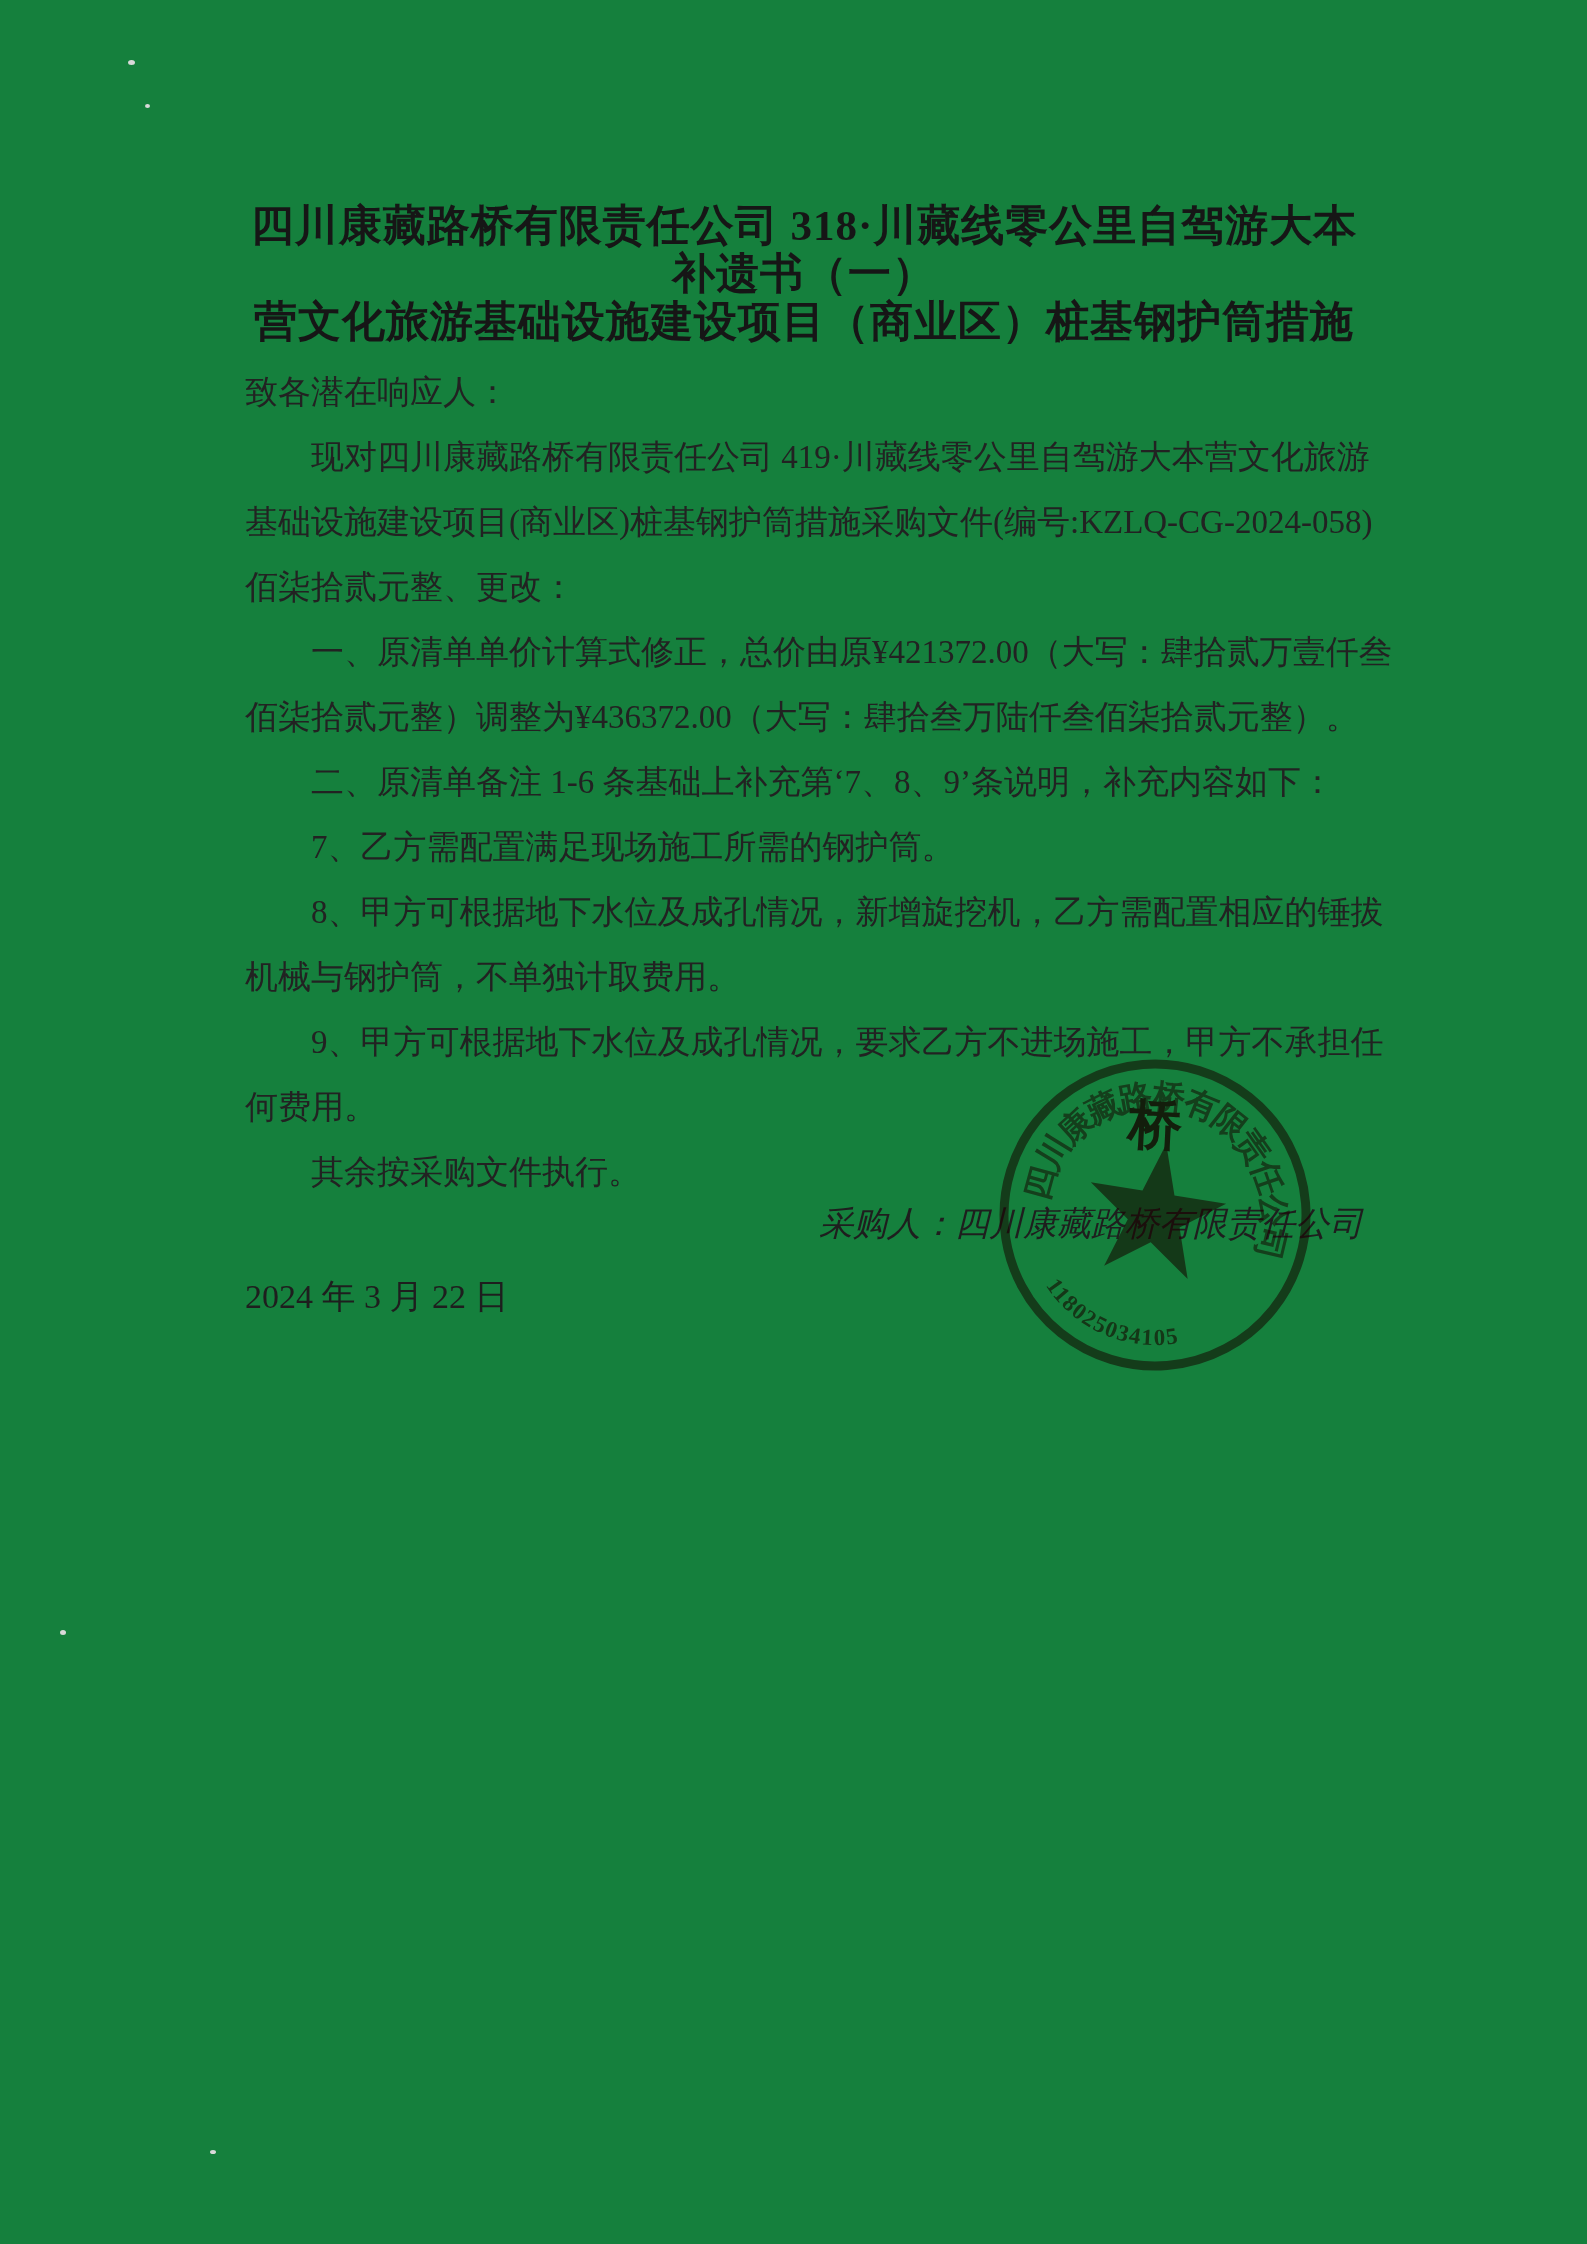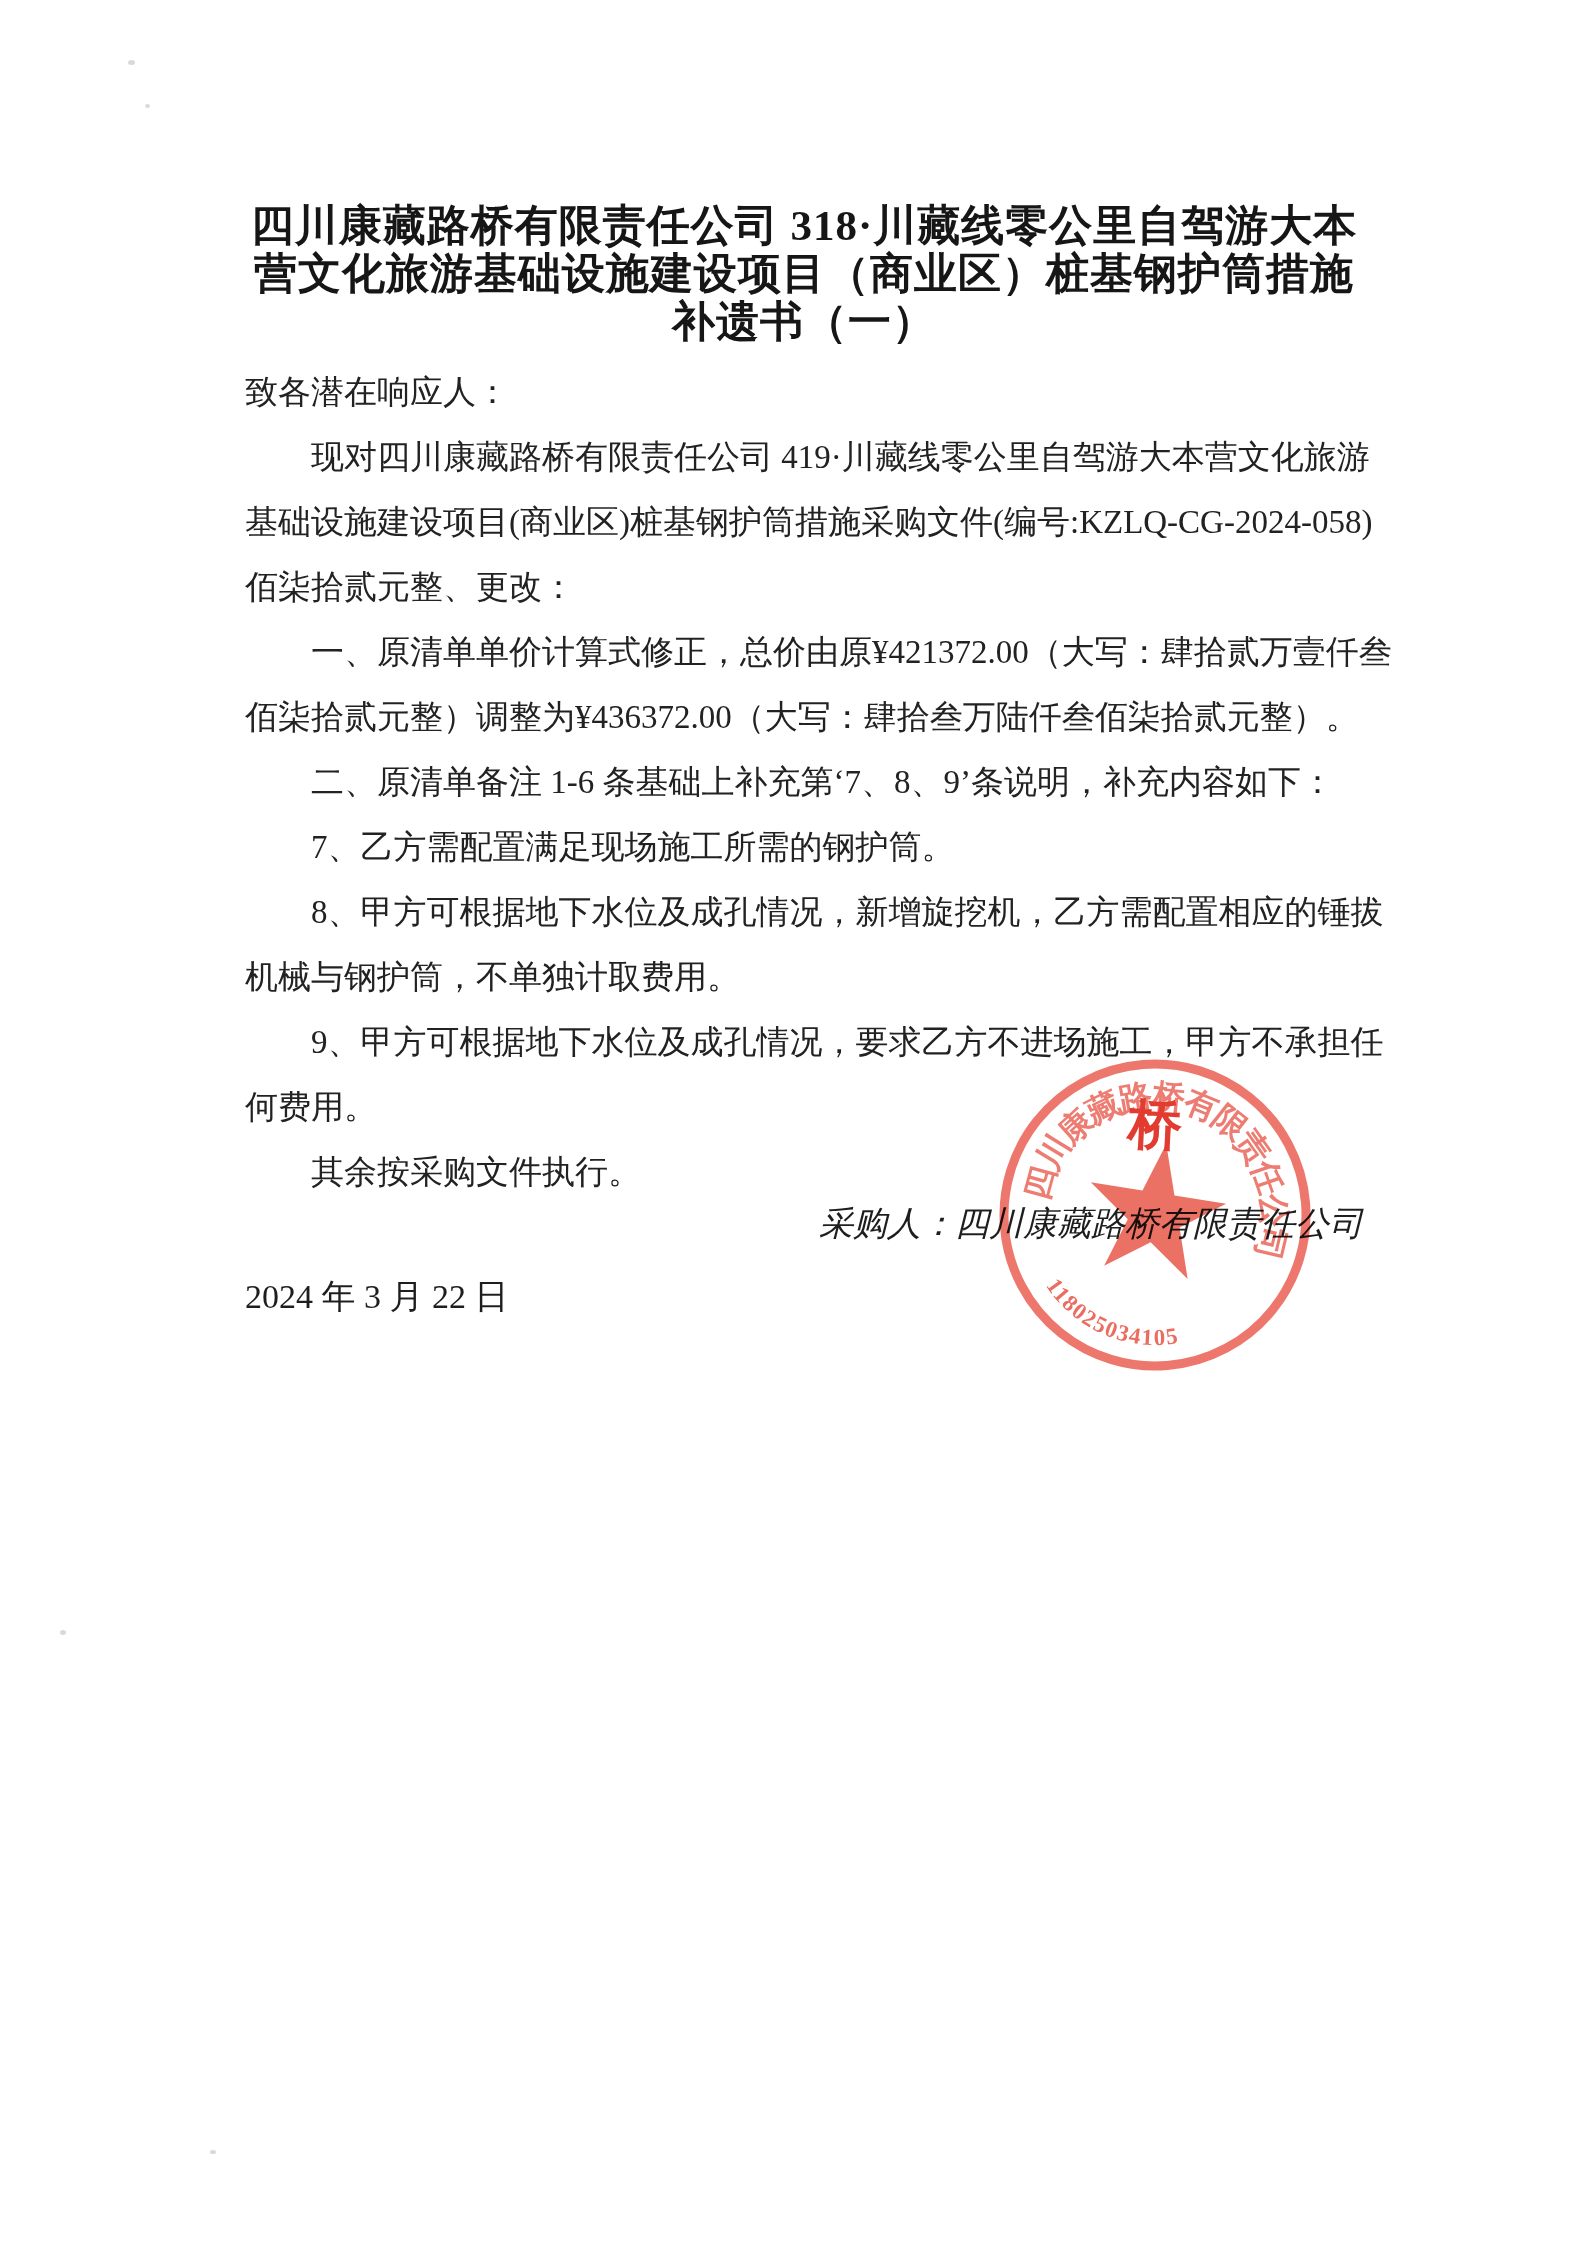--- a/index.html
+++ b/index.html
@@ -1,20 +1,20 @@
 <!DOCTYPE html>
 <html><head>
 <meta charset="utf-8">
 <style>
   html,body{margin:0;padding:0;background:#8a8a8a;}
   .page{
     position:relative;
     width:1587px;height:2244px;
     margin:0 auto;
-    background:#ffffff;
+    background:#15803d;
     overflow:hidden;
     font-family:"Liberation Serif","DejaVu Serif",serif;
     color:#1e1e1e;
   }
   .content{
     position:absolute;
     left:245px;top:202px;
     width:1118px;
   }
   .doc-title{
@@ -65,22 +65,22 @@
 </style>
 </head>
 <body>
 
 <div class="page">
 
   <div class="content">
 
     <div class="doc-title">
       <div class="t-line">四川康藏路桥有限责任公司 318·川藏线零公里自驾游大本</div>
+      <div class="t-line">补遗书（一）</div>
       <div class="t-line">营文化旅游基础设施建设项目（商业区）桩基钢护筒措施</div>
-      <div class="t-line">补遗书（一）</div>
     </div>
 
     <div class="body-block">
       <div class="b-line">致各潜在响应人：</div>
       <div class="b-line ind">现对四川康藏路桥有限责任公司 419·川藏线零公里自驾游大本营文化旅游</div>
       <div class="b-line">基础设施建设项目(商业区)桩基钢护筒措施采购文件(编号:KZLQ-CG-2024-058)</div>
       <div class="b-line">佰柒拾贰元整、更改：</div>
       <div class="b-line ind">一、原清单单价计算式修正，总价由原¥421372.00（大写：肆拾贰万壹仟叁</div>
       <div class="b-line">佰柒拾贰元整）调整为¥436372.00（大写：肆拾叁万陆仟叁佰柒拾贰元整）。</div>
       <div class="b-line ind">二、原清单备注 1-6 条基础上补充第‘7、8、9’条说明，补充内容如下：</div>

